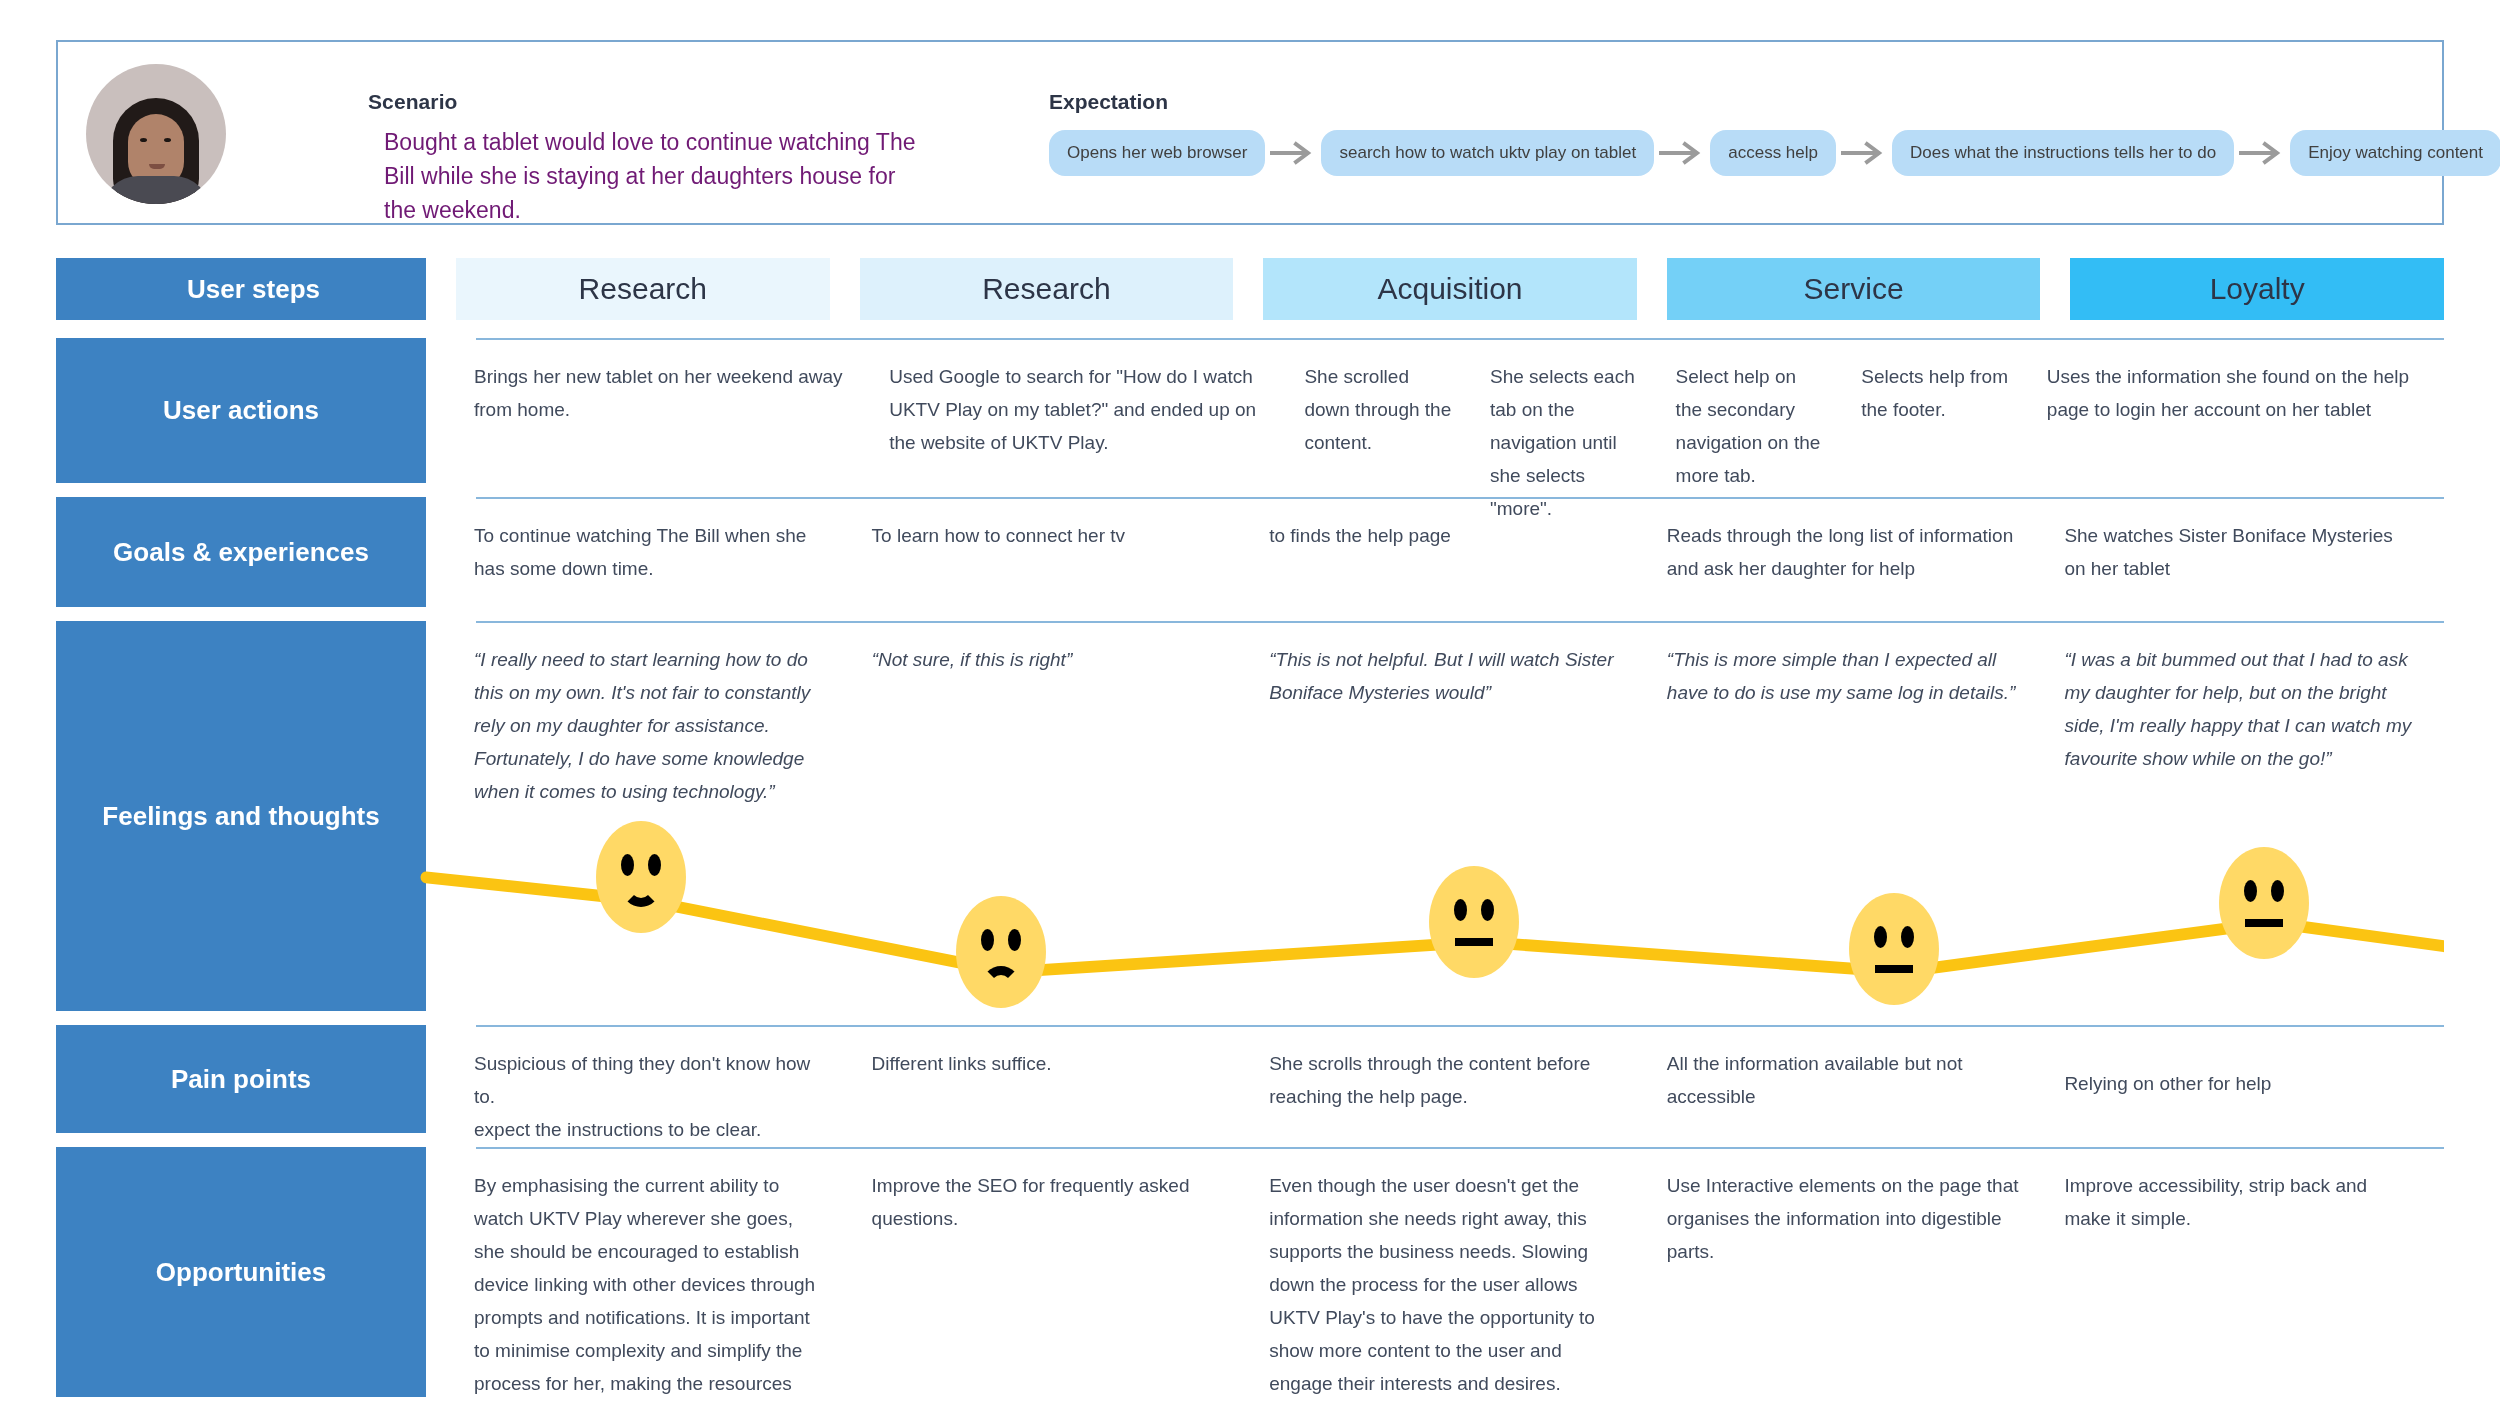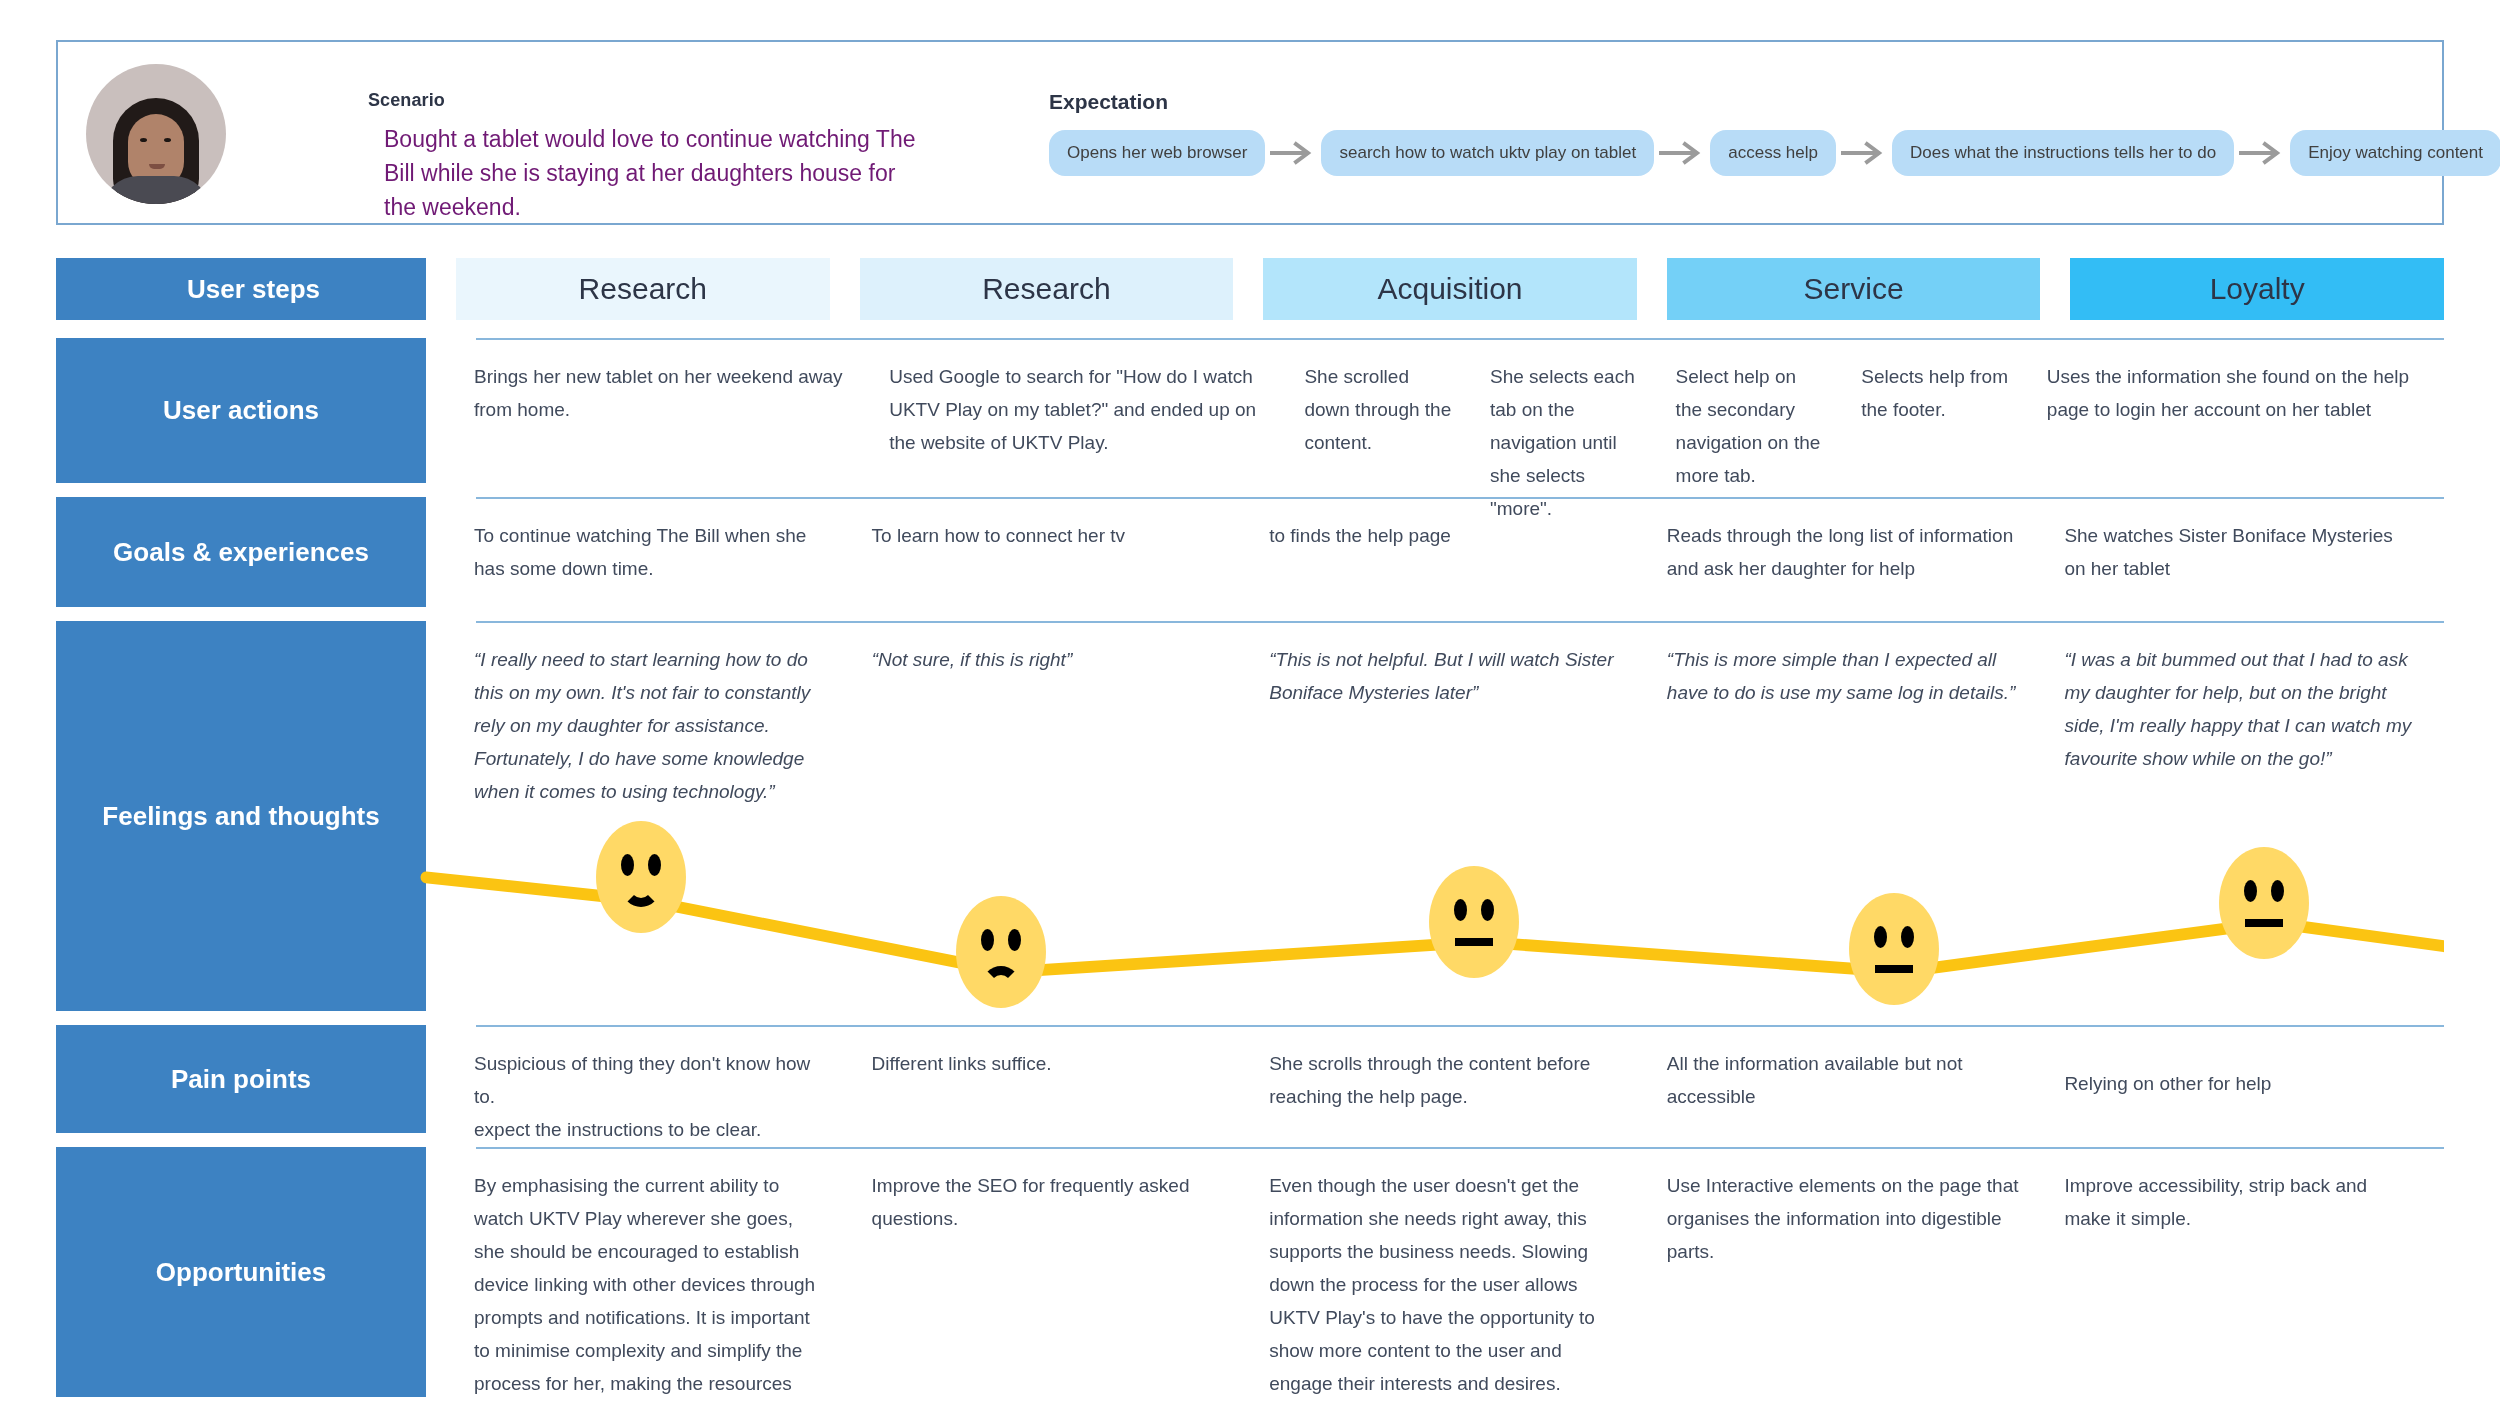--- a/index.html
+++ b/index.html
@@ -31,21 +31,21 @@
   }
   .avatar .shoulders{
     position:absolute;left:16px;top:112px;width:108px;height:46px;border-radius:36px 36px 0 0;
     background:#4a4a52;
   }
   .avatar .eye{position:absolute;width:7px;height:4px;border-radius:50%;background:#1c1512;top:74px;}
   .avatar .eye.l{left:54px;} .avatar .eye.r{left:78px;}
   .avatar .mouth{position:absolute;left:63px;top:100px;width:16px;height:5px;border-radius:0 0 8px 8px;background:#7d4f42;}
 
   .scenario-text{position:absolute;left:310px;top:48px;width:560px;}
-  .scenario-title{font-size:18px;font-weight:bold;color:#2d3547;margin:0 0 11px 0;letter-spacing:.1px;}
+  .scenario-title{font-size:21px;font-weight:bold;color:#2d3547;margin:0 0 11px 0;letter-spacing:.1px;}
   .scenario-body{font-size:23px;line-height:34px;color:#701a75;font-weight:400;margin-left:16px;}
 
   .expectation{position:absolute;left:991px;top:48px;width:1380px;}
   .expectation-title{font-size:21px;font-weight:bold;color:#2d3547;margin:0 0 16px 0;}
   .flow{display:flex;align-items:center;}
   .pill{
     background:#b8dcf7;border-radius:16px;color:#404040;
     font-size:17px;display:flex;align-items:center;justify-content:center;
     height:46px;padding:0 18px;white-space:nowrap;box-sizing:border-box;
   }
@@ -210,21 +210,21 @@
         <div class="cell"> She watches Sister Boniface Mysteries on her tablet</div>
       </div>
     </div>
 
     <div class="row feelings-row" style="height:390px">
       <div class="rowline"></div>
       <div class="rowlabel">Feelings and thoughts</div>
       <div class="cells feelings-cells">
         <div class="cell quote">“I really need to start learning how to do this on my own. It's not fair to constantly rely on my daughter for assistance. Fortunately, I do have some knowledge when it comes to using technology.”</div>
         <div class="cell quote">“Not sure, if this is right”</div>
-        <div class="cell quote">“This is not helpful. But I will watch Sister Boniface Mysteries later”</div>
+        <div class="cell quote">“This is not helpful. But I will watch Sister Boniface Mysteries would”</div>
         <div class="cell quote">“This is more simple than I expected all have to do is use my same log in details.”</div>
         <div class="cell quote">“I was a bit bummed out that I had to ask my daughter for help, but on the bright side, I'm really happy that I can watch my favourite show while on the go!”</div>
       </div>
 
       <svg class="curve" viewBox="0 0 2388 390" preserveAspectRatio="none">
         <polyline points="370,378 592,400 952,466 1425,438 1845,466 2215,420 2388,442" fill="none" stroke="#fbc412" stroke-width="11" stroke-linejoin="round" stroke-linecap="round" transform="translate(0,-140) scale(1,1)"></polyline>
       </svg>
 
       <div class="face-wrap" style="left:540px;top:200px">
         <div class="face-emoji">

